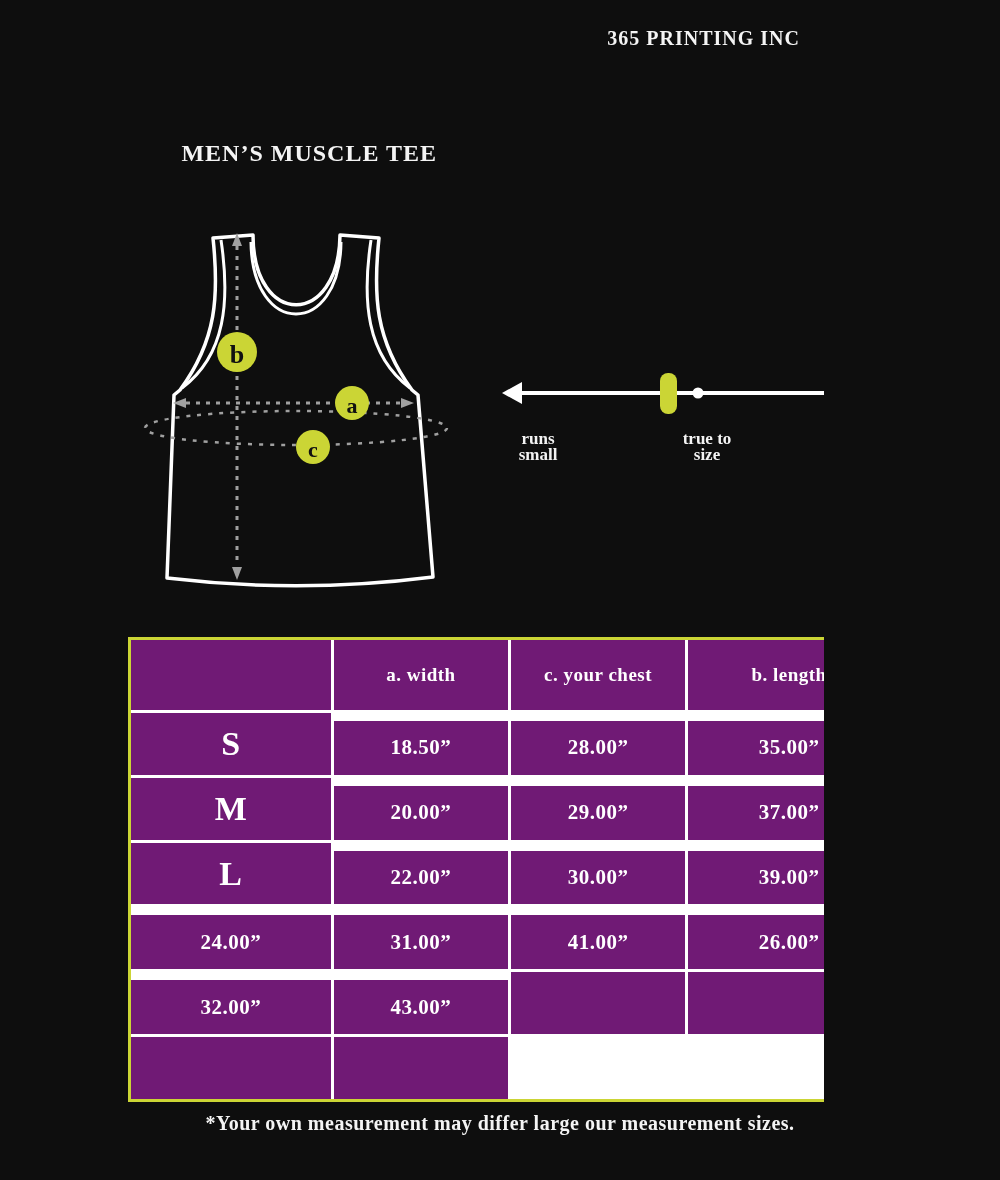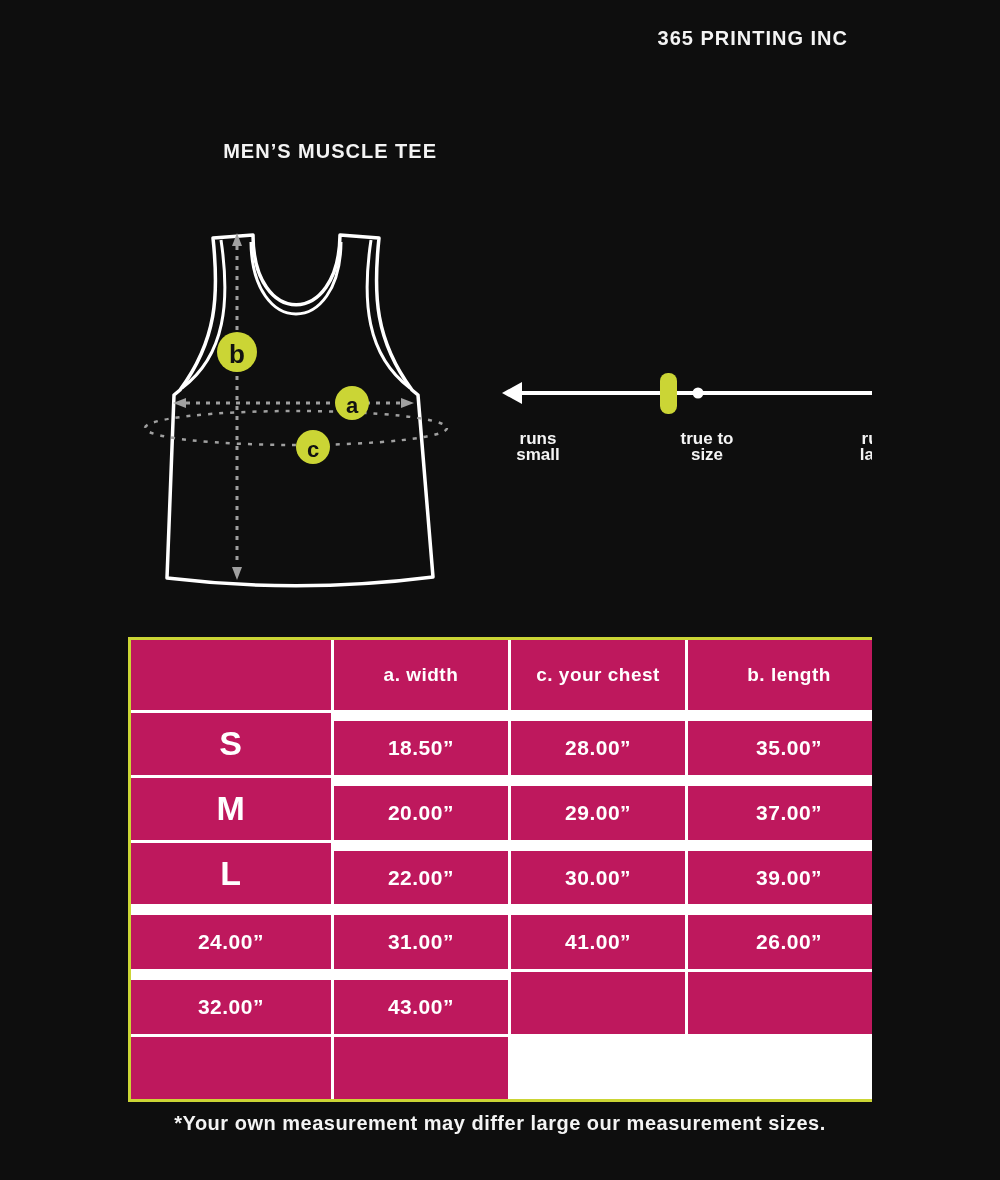--- a/index.html
+++ b/index.html
@@ -1,51 +1,51 @@
 <!DOCTYPE html>
 <html><head>
 <meta charset="utf-8">
 <style>
   html,body{margin:0;padding:0;background:#0e0e0e;}
   .page{
     position:relative;width:824px;height:1180px;background:#0e0e0e;overflow:hidden;
-    font-family:Liberation Sans, sans-serif;font-weight:bold;color:#ffffff;padding-left:48px;
+    font-family:Liberation Serif, serif;font-weight:bold;color:#ffffff;
   }
   
   .brand{
     position:absolute;top:27px;right:24px;font-size:20px;letter-spacing:1px;color:#f4f4f4;
   }
   .title{
     position:absolute;left:58px;top:52px;margin:0;font-size:76px;line-height:1;
     color:#cbd535;letter-spacing:1px;
   }
   .subtitle{
     position:absolute;left:60px;top:140px;width:377px;text-align:right;
-    font-size:20px;letter-spacing:1px;color:#f4f4f4;
+    font-size:24px;letter-spacing:1px;color:#f4f4f4;
   }
   
   .tee-svg{position:absolute;left:140px;top:220px;width:310px;height:380px;}
   .scale-svg{position:absolute;left:500px;top:370px;width:415px;height:55px;}
   .scale-label{
     position:absolute;top:431px;width:100px;text-align:center;
     font-size:17px;line-height:16px;color:#f4f4f4;
   }
   .scale-label span{display:block;}
   .lbl-left{left:488px;}
   .lbl-center{left:657px;}
   .lbl-right{left:830px;}
   
   .size-table{
     position:absolute;left:128px;top:637px;width:765px;height:465px;box-sizing:border-box;
     border:3px solid #cbd535;background:#ffffff;
     display:grid;grid-template-columns:202fr 176fr 176fr 204fr;
     grid-template-rows:70px repeat(6,1fr);gap:3px;
   }
   .cell{
-    background:#be185d;display:flex;align-items:center;justify-content:center;
+    background:#701a75;display:flex;align-items:center;justify-content:center;
     color:#ffffff;letter-spacing:0.5px;text-align:center;
   }
   .cell.head{font-size:19px;}
   .cell.size{font-size:34px;}
   .cell.val{font-size:21px;margin-top:8px;}
   
   .footnote{
     position:absolute;left:0;top:1112px;width:1000px;text-align:center;
     font-size:20px;letter-spacing:0.5px;color:#f4f4f4;
   }

